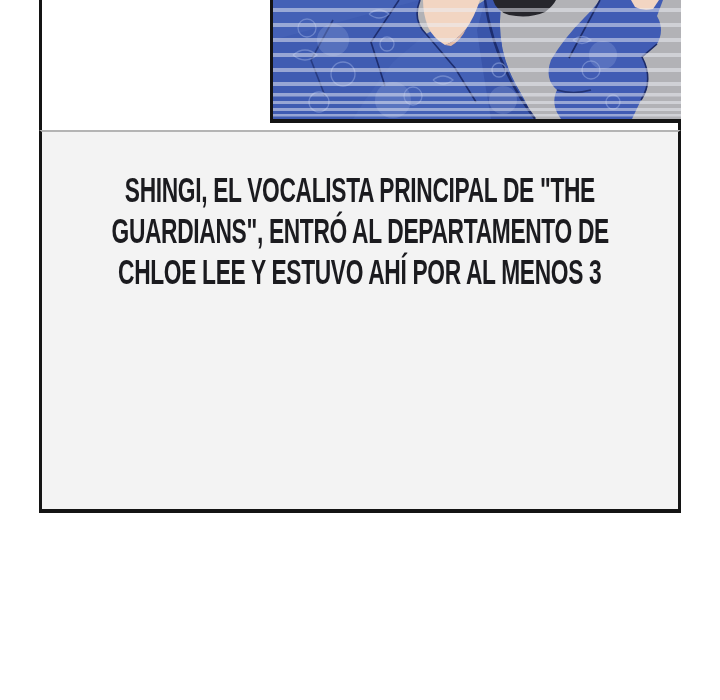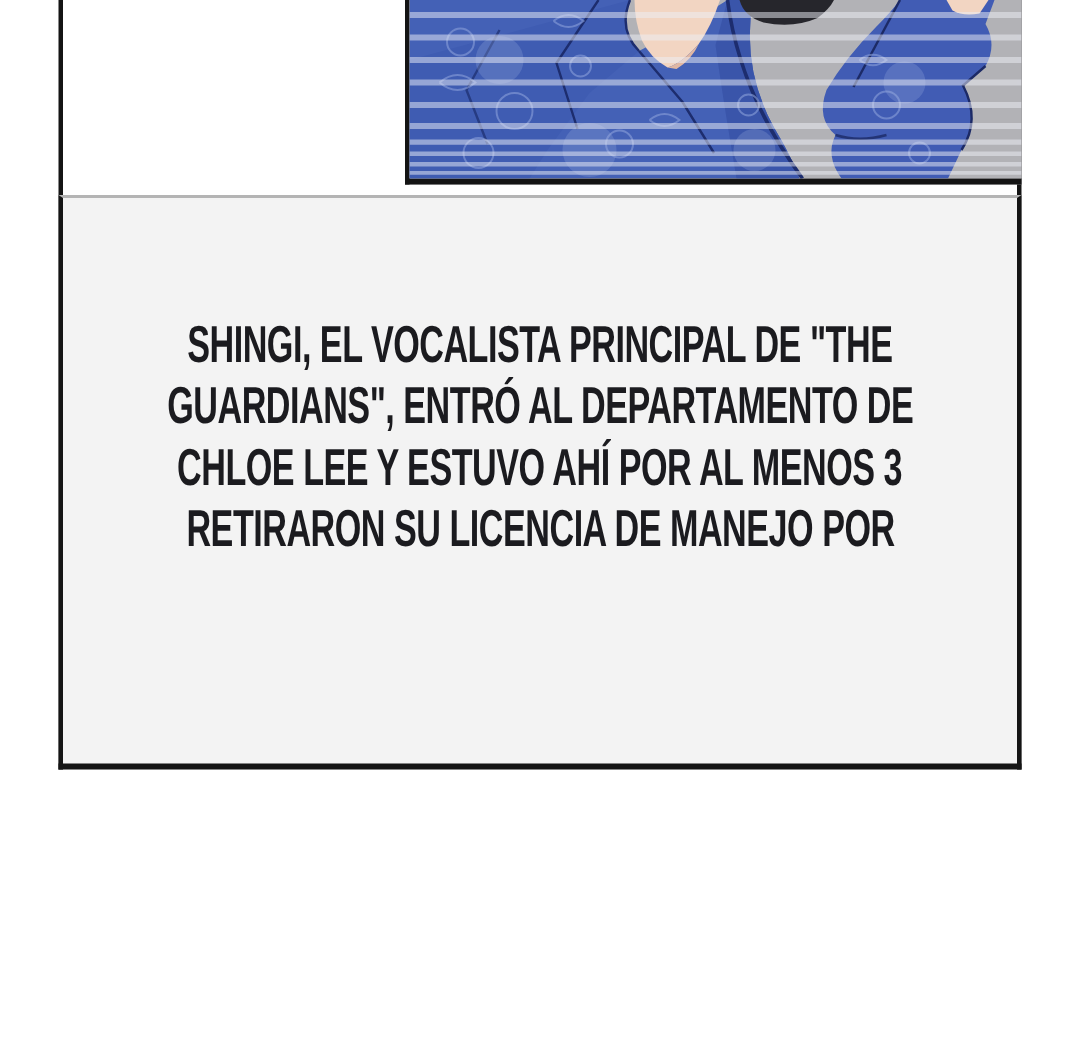--- a/index.html
+++ b/index.html
@@ -50,21 +50,21 @@
     width: 642px;
     height: 383px;
     box-sizing: border-box;
     background: #f3f3f3;
     border-top: 2px solid #b4b4b4;
     border-left: 3px solid #141414;
     border-right: 3px solid #141414;
     border-bottom: 4px solid #141414;
   }
   .caption-text {
-    padding-top: 77px;
+    padding-top: 37px;
   }
   .caption-line {
     height: 41px;
     display: flex;
     justify-content: center;
     align-items: center;
     overflow: visible;
   }
   .caption-line span {
     display: inline-block;
@@ -161,19 +161,16 @@
     <div class="caption-text">
       <div class="caption-line">
           <span>SHINGI, EL VOCALISTA PRINCIPAL DE "THE</span>
         </div>
       <div class="caption-line">
           <span>GUARDIANS", ENTRÓ AL DEPARTAMENTO DE</span>
         </div>
       <div class="caption-line">
           <span>CHLOE LEE Y ESTUVO AHÍ POR AL MENOS 3</span>
         </div>
-      <div class="caption-line">
-          <span>RETIRARON SU LICENCIA DE MANEJO POR</span>
-        </div>
     </div>
   </div>
 
 </div>
 
 </body></html>

